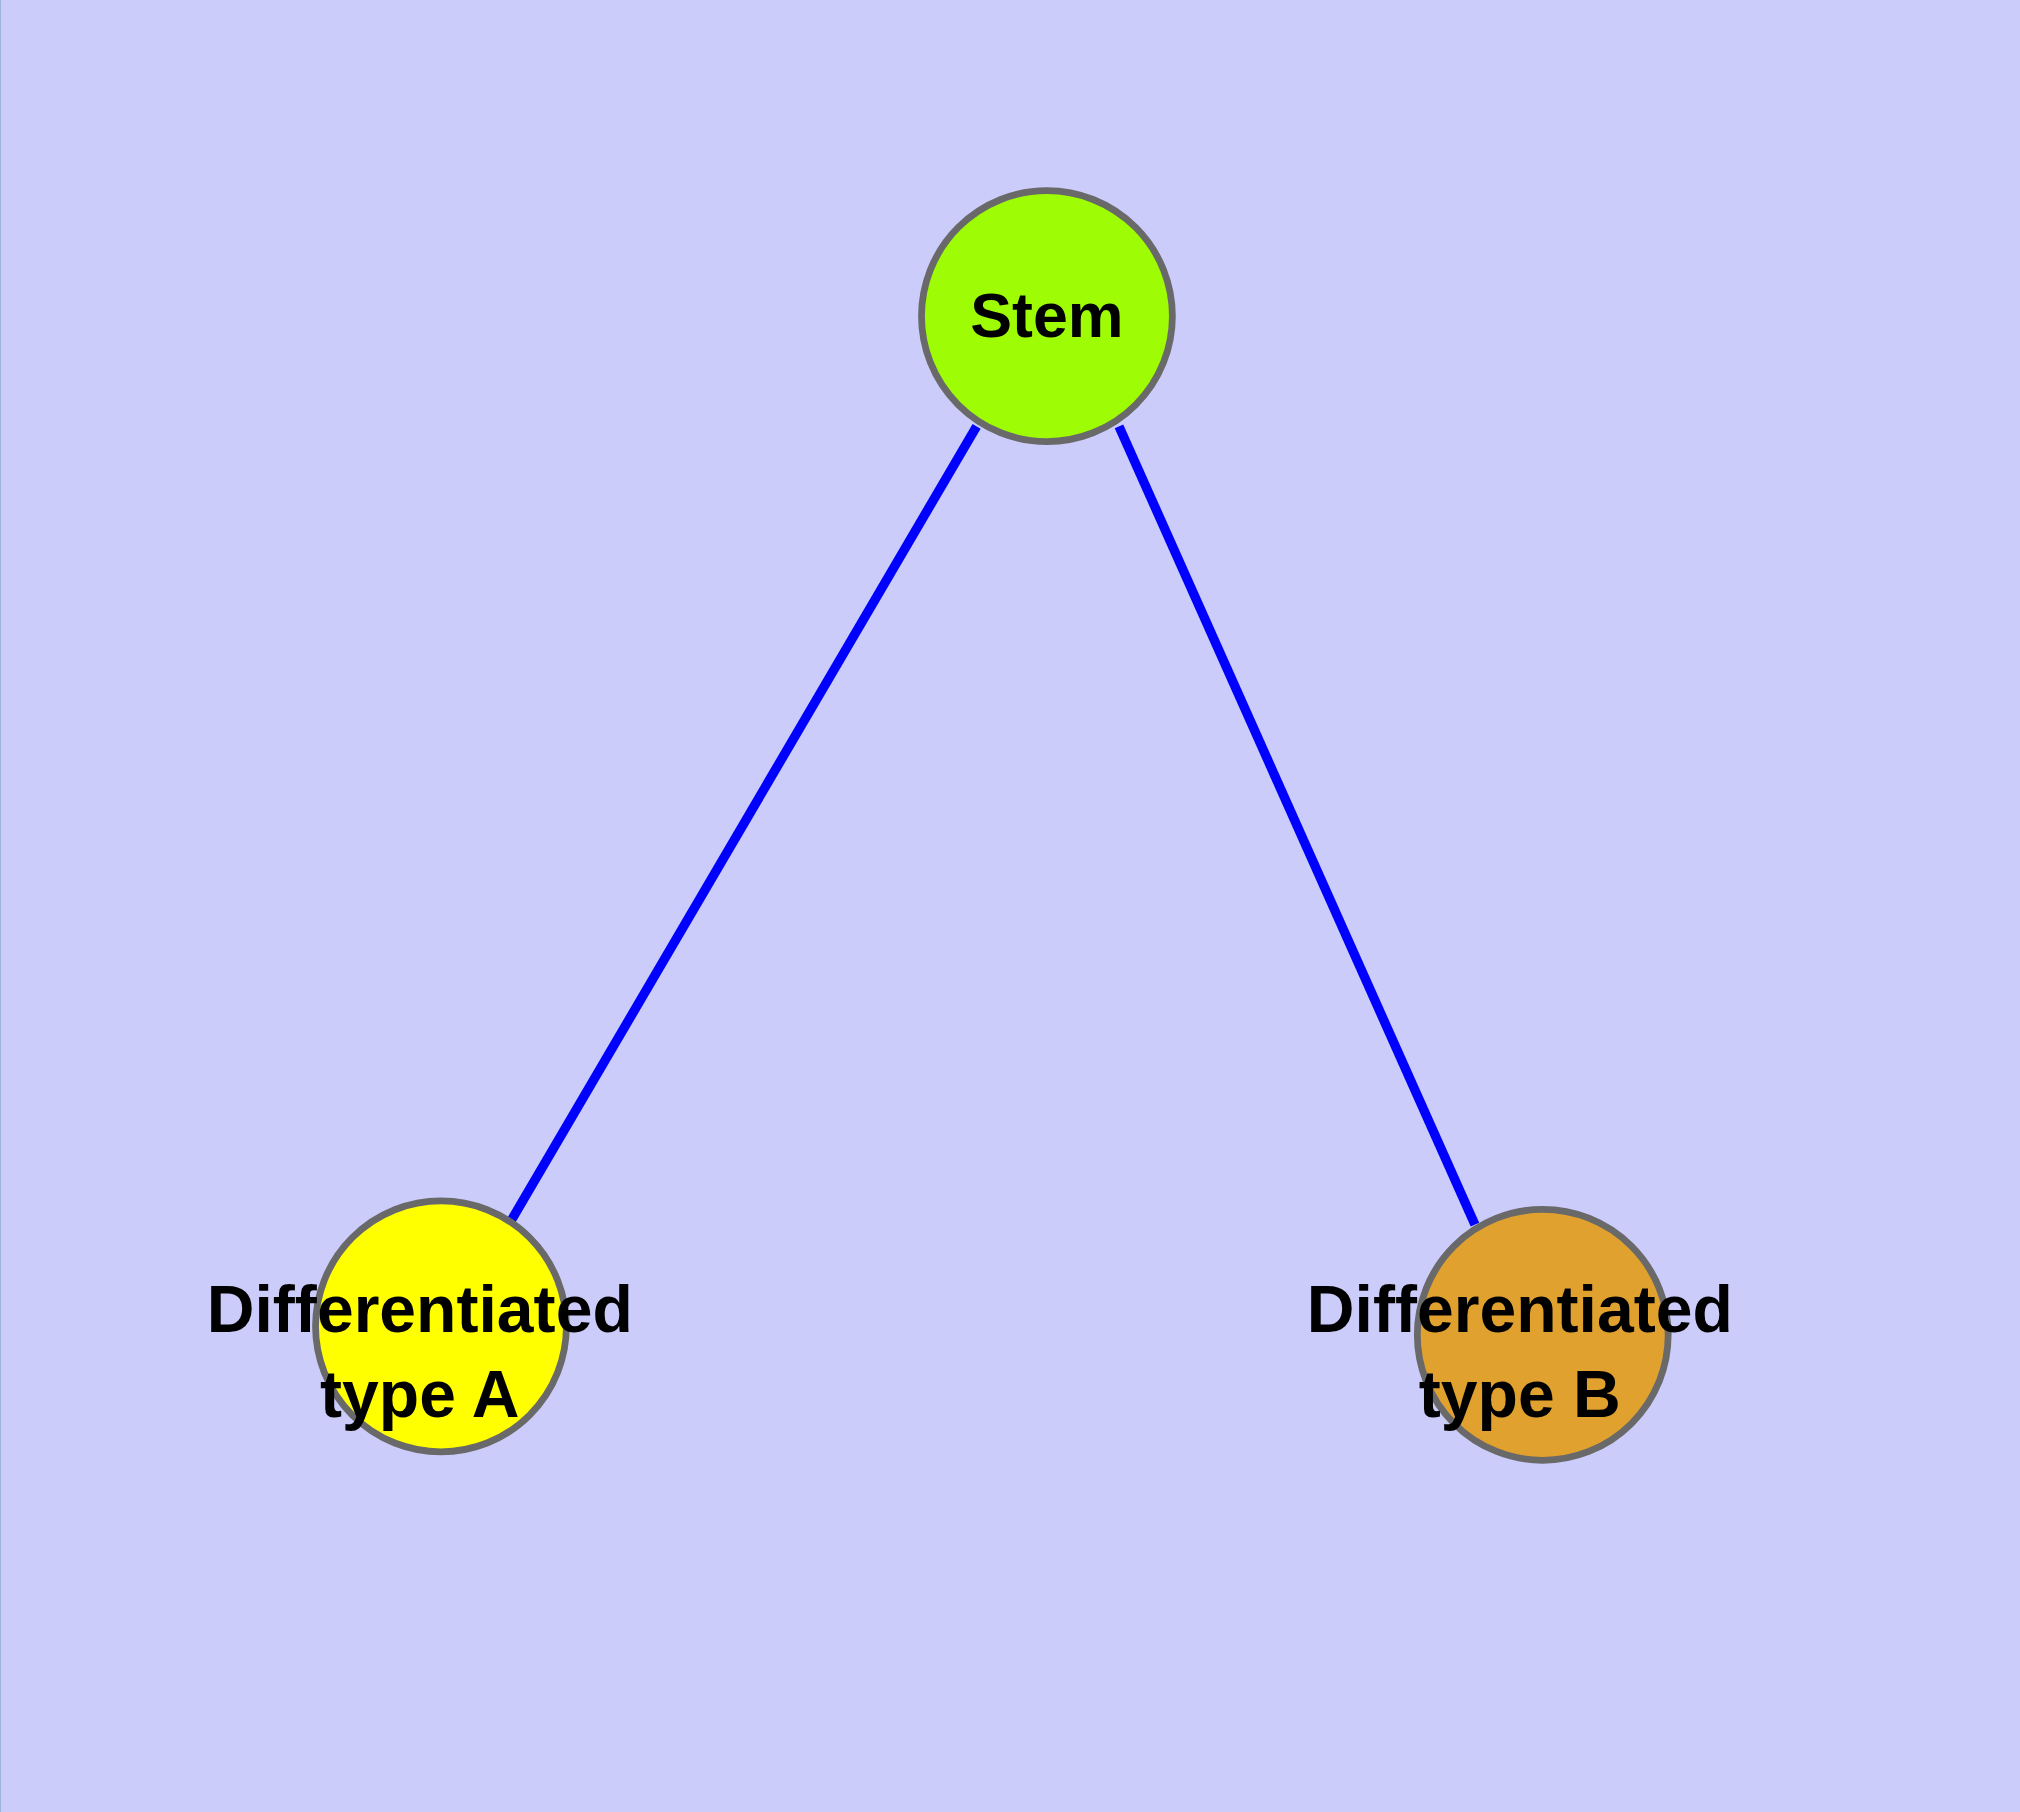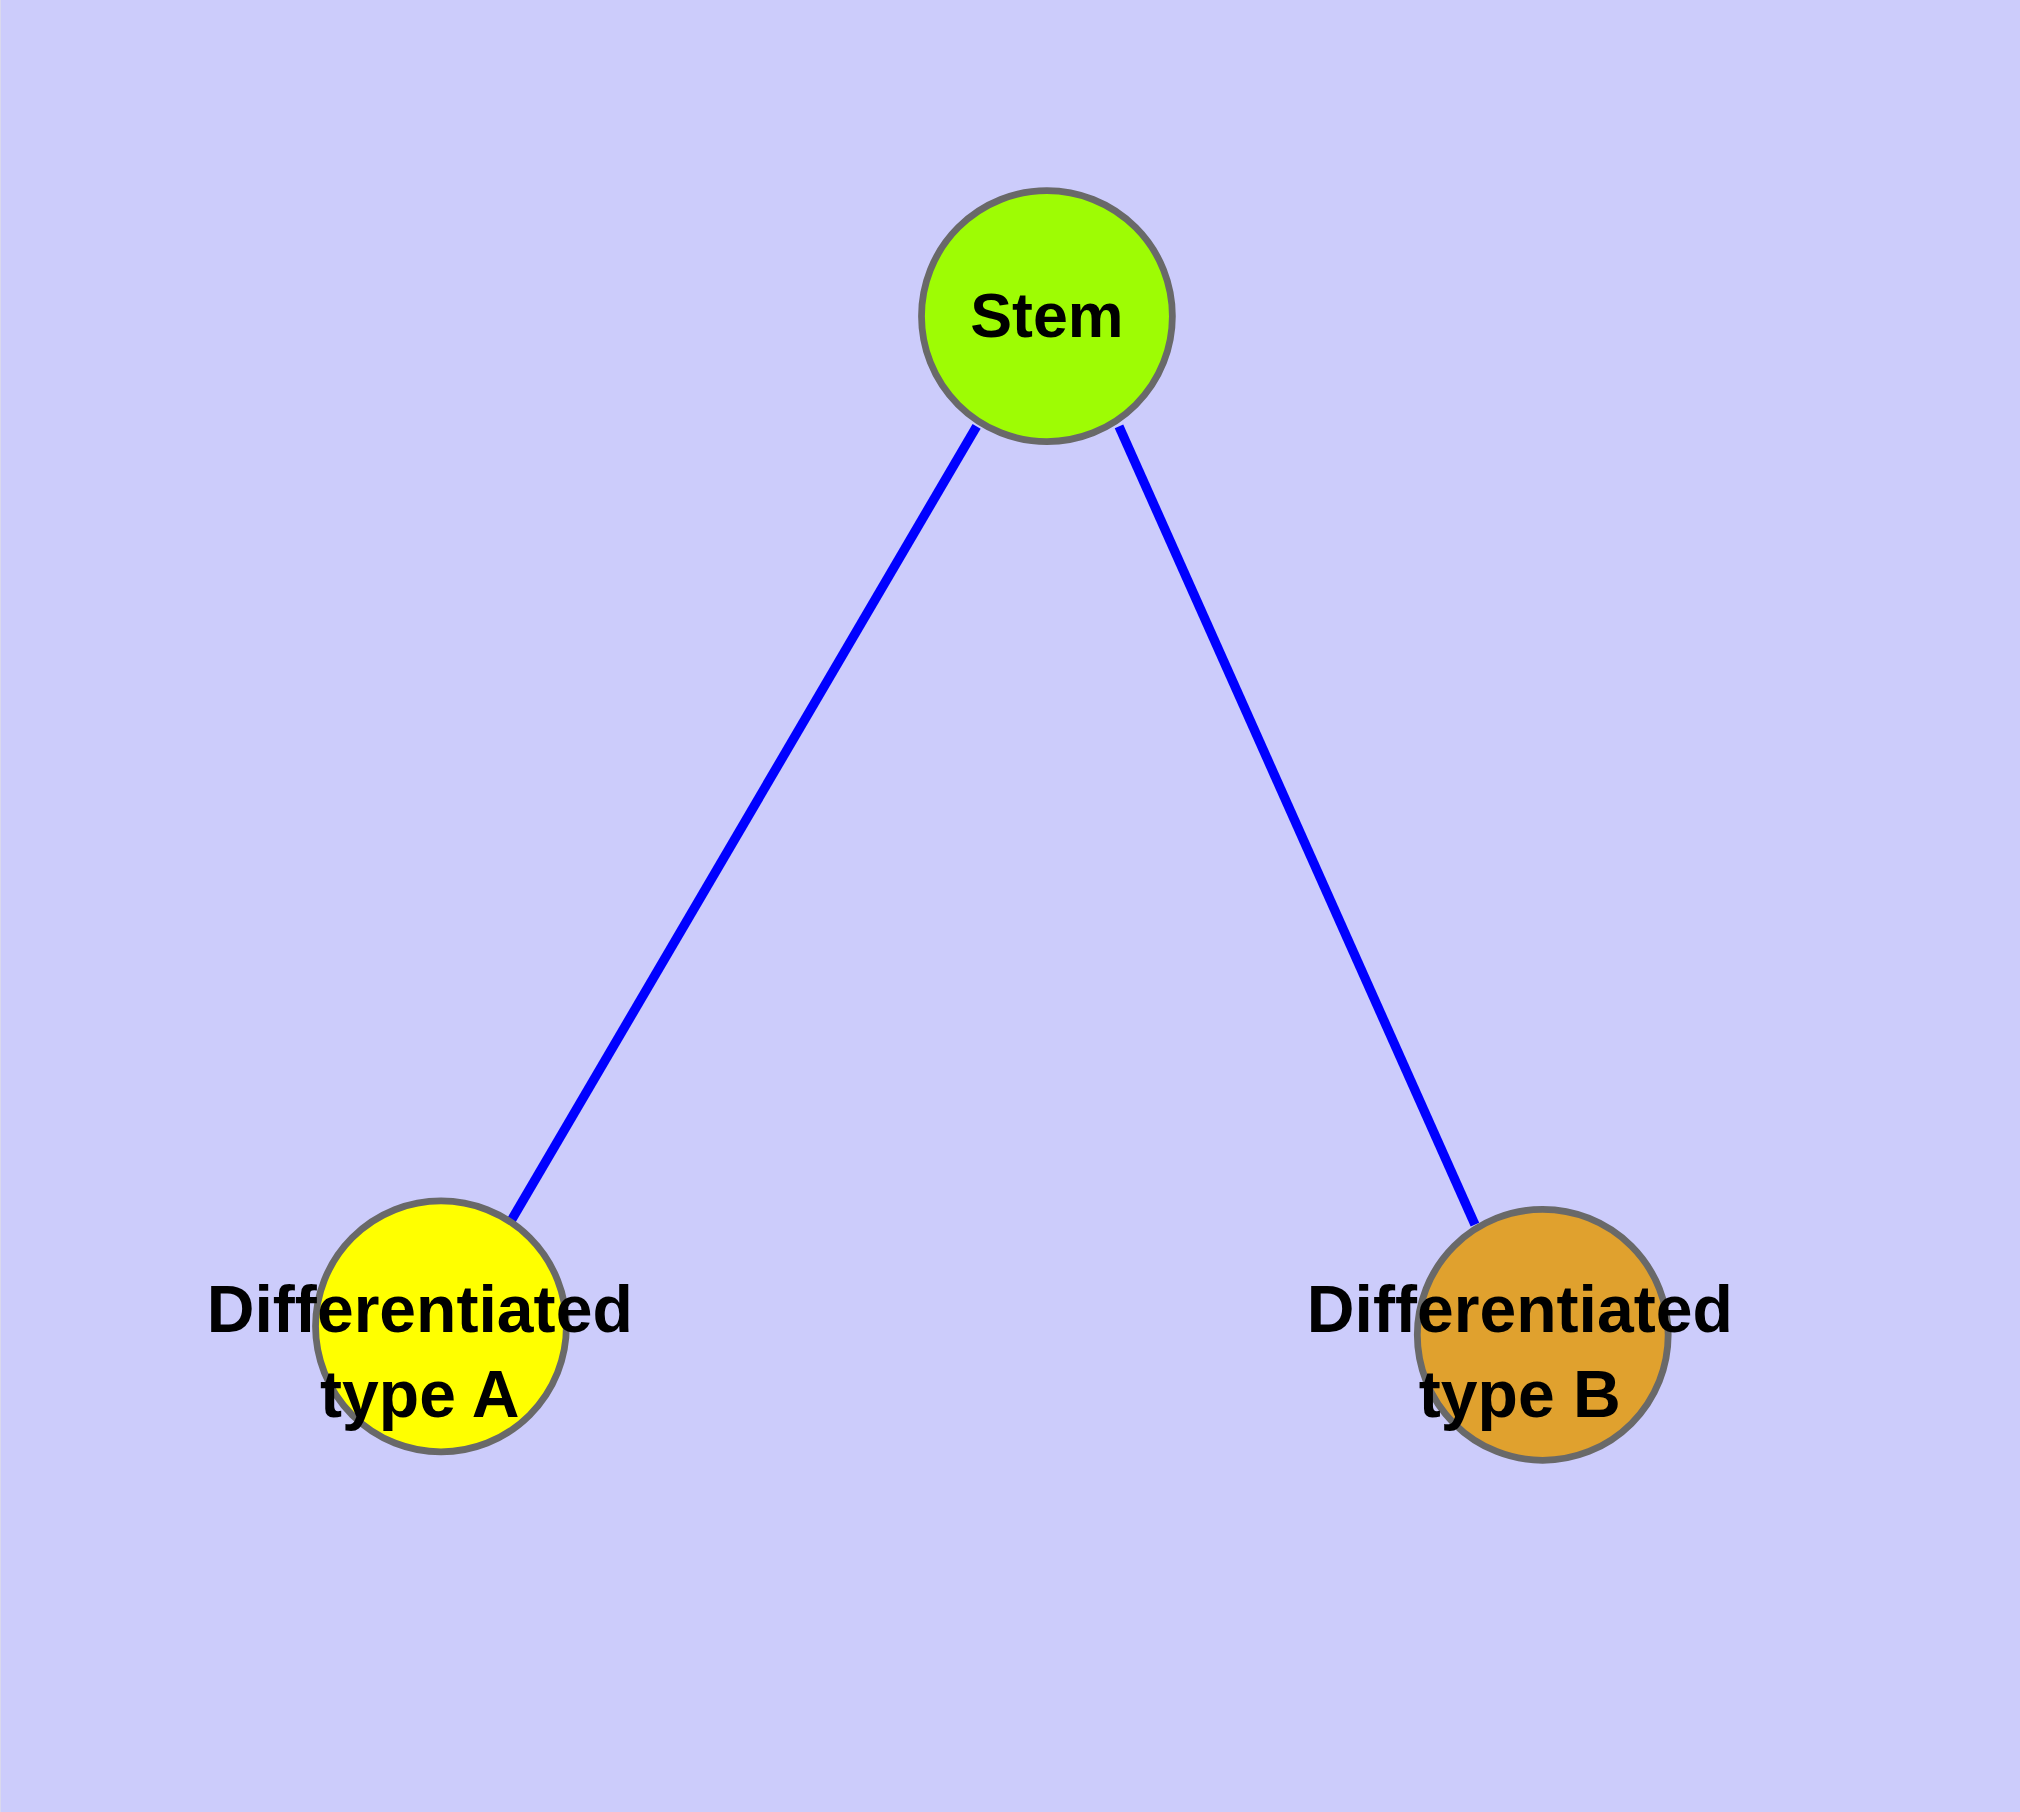--- a/index.html
+++ b/index.html
@@ -40,21 +40,21 @@
     font-family: "Liberation Sans", sans-serif;
     font-weight: bold;
     font-size: 78px;
     fill: #000000;
     text-anchor: middle;
   }
 </style>
 </head>
 <body style="background: rgb(204, 204, 251);">
 
-<div id="graph-canvas" style="background: #fef9c3; text-align: right;">
+<div id="graph-canvas" style="background: #0f766e; text-align: right;">
   <svg id="graph-svg" viewBox="0 0 2384 2138" xmlns="http://www.w3.org/2000/svg">
 
     <rect x="0" y="0" width="2384" height="2138" fill="#ccccfb"></rect>
 
     <g>
       <line x1="1152" y1="503" x2="603" y2="1440" stroke="#0000ff" stroke-width="11" stroke-linecap="butt"></line>
       <line x1="1320" y1="503" x2="1740" y2="1445" stroke="#0000ff" stroke-width="11" stroke-linecap="butt"></line>
     </g>
 
     <g>

